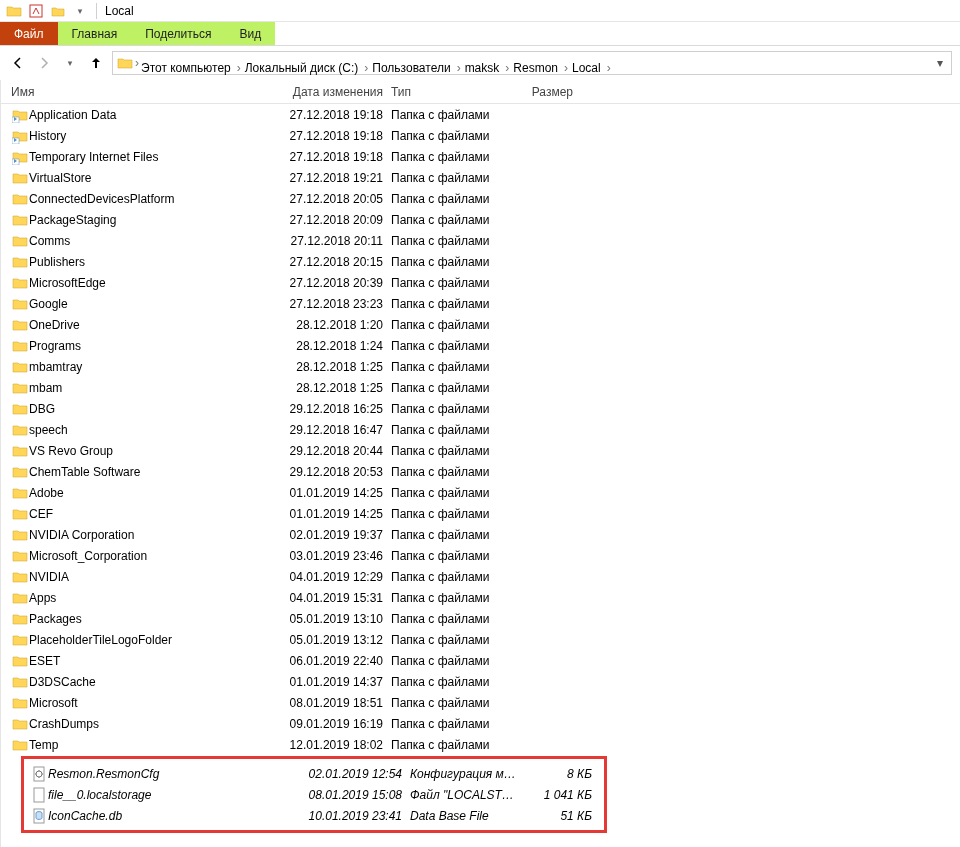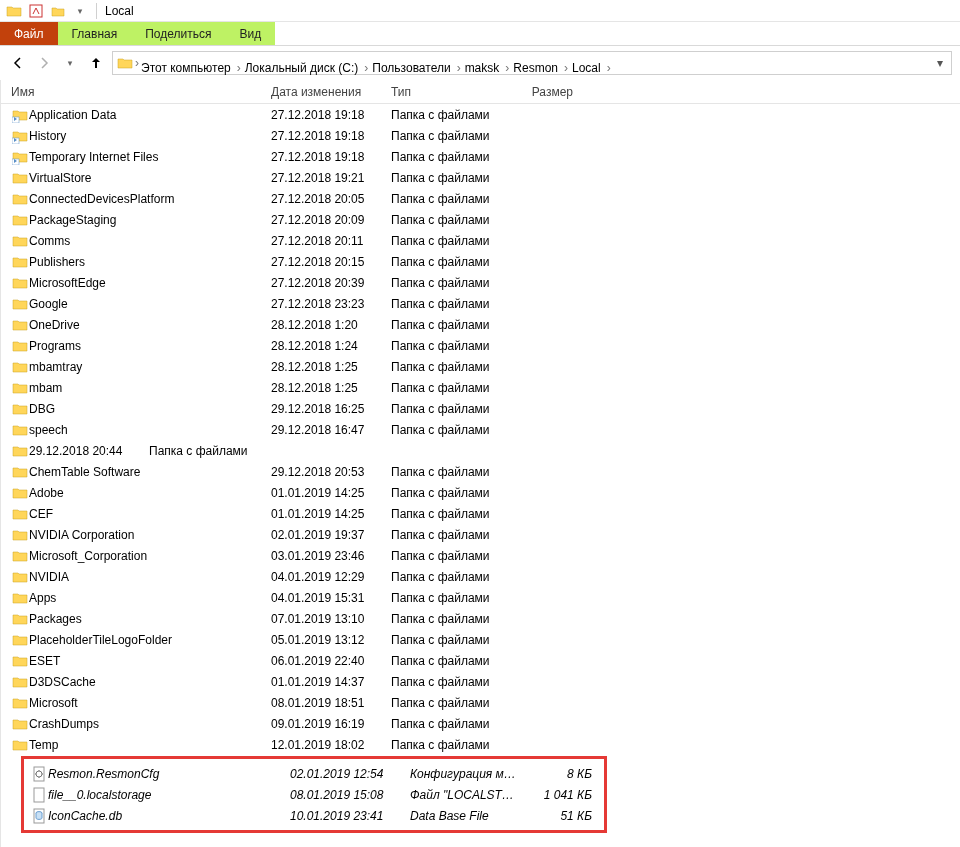--- a/index.html
+++ b/index.html
@@ -38,21 +38,21 @@
   .navitem { display:flex; align-items:center; height:22px; padding-left:20px; gap:6px; white-space:nowrap; }
   .navitem.indent { padding-left:38px; }
   .navitem.selected { background:#cde8ff; }
   .navgap { height:10px; }
   .navicon { width:16px; height:16px; display:inline-flex; align-items:center; justify-content:center; flex:0 0 16px; }
   
   .files { flex:1; display:flex; flex-direction:column; }
   .headers { display:flex; height:24px; align-items:center; border-bottom:1px solid #e5e5e5; padding-left:10px; color:#444; }
   .col { overflow:hidden; text-overflow:ellipsis; white-space:nowrap; padding-right:8px; }
   .col.name { width:260px; }
-  .col.date { width:120px; }
+  .col.date { width:120px;text-align:right; }
   .col.type { width:120px; }
   .col.size { width:70px; text-align:right; }
   .rows { overflow-y:auto; flex:1; }
   .row { display:flex; align-items:center; height:21px; padding-left:10px; }
   .row .icon { width:18px; display:inline-flex; align-items:center; justify-content:center; flex:0 0 18px; }
   .row .name { width:242px; }
   .redbox { border:3px solid #e53935; margin:1px 560px 0 20px; padding:4px;font-style:italic; }
   .redbox .row { padding-left:2px; }
   
   svg { display:block; }
@@ -369,20 +369,21 @@
             <span class="col date">29.12.2018 16:47</span>
             <span class="col type">Папка с файлами</span>
             <span class="col size"></span>
           </div>
           <div class="row">
             <span class="icon">
               <svg width="16" height="16" viewBox="0 0 16 16">
                 <path class="folder-fill" d="M1 4h5l1 1h8v8H1z"></path>
               </svg>
             </span>
+            <span class="col name">VS Revo Group</span>
             <span class="col date">29.12.2018 20:44</span>
             <span class="col type">Папка с файлами</span>
             <span class="col size"></span>
           </div>
           <div class="row">
             <span class="icon">
               <svg width="16" height="16" viewBox="0 0 16 16">
                 <path class="folder-fill" d="M1 4h5l1 1h8v8H1z"></path>
               </svg>
             </span>
@@ -457,21 +458,21 @@
             <span class="col type">Папка с файлами</span>
             <span class="col size"></span>
           </div>
           <div class="row">
             <span class="icon">
               <svg width="16" height="16" viewBox="0 0 16 16">
                 <path class="folder-fill" d="M1 4h5l1 1h8v8H1z"></path>
               </svg>
             </span>
             <span class="col name">Packages</span>
-            <span class="col date">07.01.2019 13:10</span>
+            <span class="col date">05.01.2019 13:10</span>
             <span class="col type">Папка с файлами</span>
             <span class="col size"></span>
           </div>
           <div class="row">
             <span class="icon">
               <svg width="16" height="16" viewBox="0 0 16 16">
                 <path class="folder-fill" d="M1 4h5l1 1h8v8H1z"></path>
               </svg>
             </span>
             <span class="col name">PlaceholderTileLogoFolder</span>

